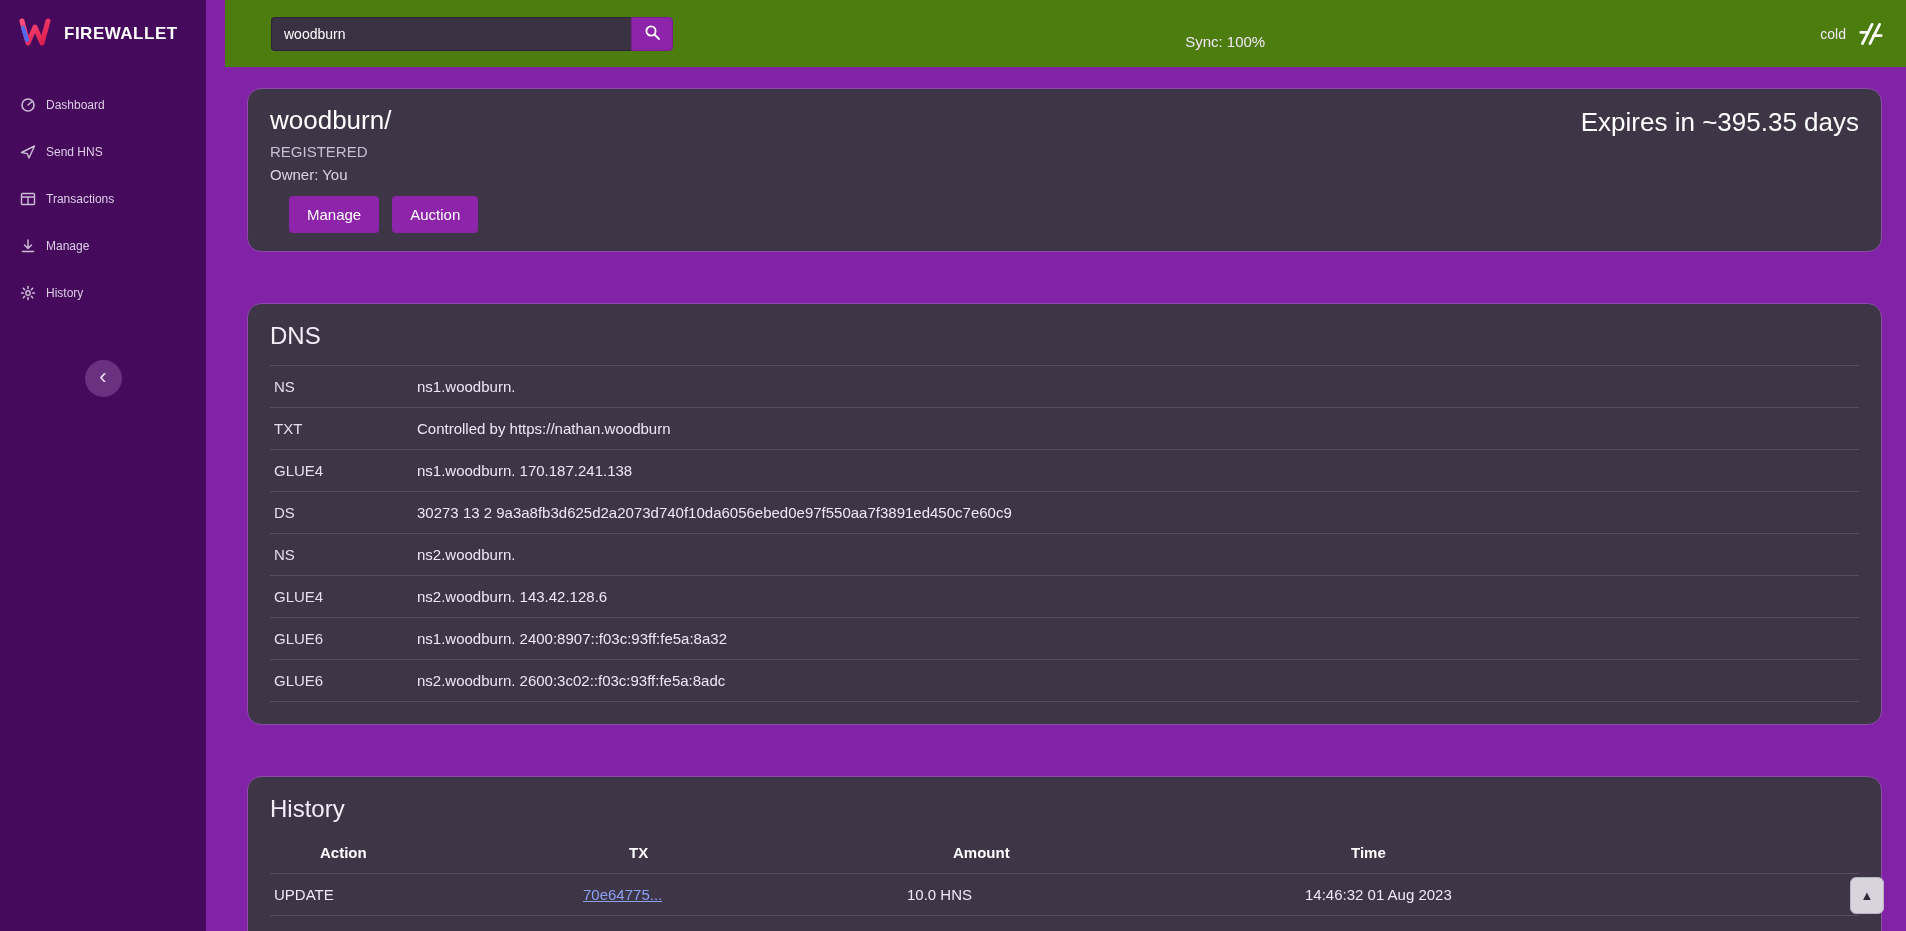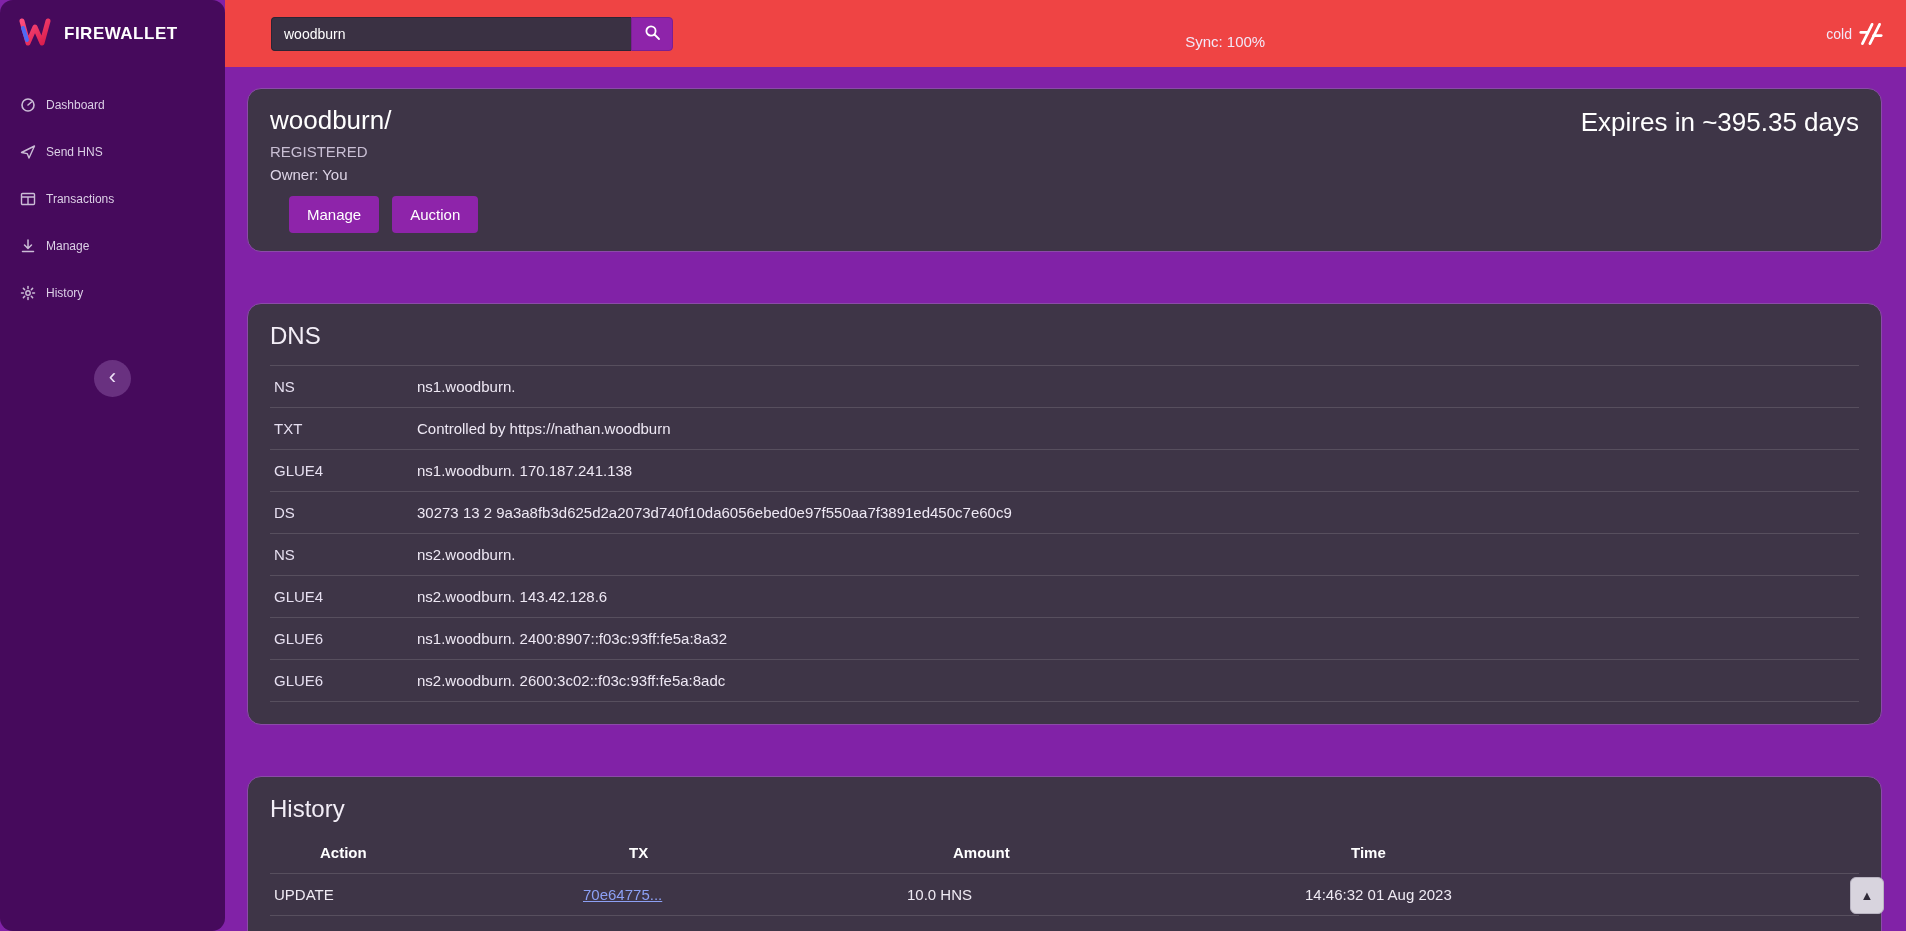--- a/index.html
+++ b/index.html
@@ -6,22 +6,22 @@
   html, body { width: 1906px; height: 931px; overflow: hidden; }
   body {
     font-family: "Liberation Sans", sans-serif;
     background: #8122a7;
     color: #efeaf3;
     position: relative;
   }
 
   
   .sidebar {
-    position: absolute; left: 0; top: 0; bottom: 0; width: 225px;
-    background: #460a5c; z-index: 5; border-radius: 13px;
+    position: absolute; left: 0; top: 0; bottom: 0; width: 206px;
+    background: #460a5c; z-index: 5;
   }
   .brand {
     height: 67px; display: flex; align-items: center; gap: 12px;
     padding: 0 18px;
   }
   .brand-title { color: #ffffff; font-weight: bold; font-size: 17px; letter-spacing: .5px; }
   .nav { padding-top: 14px; }
   .nav-item {
     display: flex; align-items: center; gap: 10px;
     padding: 15px 19px; color: #dcd0e6; font-size: 12px; cursor: pointer;
@@ -31,41 +31,41 @@
     display: flex; align-items: center; justify-content: center;
     width: 37px; height: 37px; border-radius: 50%;
     background: #693180; border: none; color: #ecdff5;
     font-size: 22px; line-height: 1; cursor: pointer;
     margin: 44px auto 0; padding-bottom: 3px;
   }
 
   
   .topbar {
     position: absolute; left: 225px; right: 0; top: 0; height: 67px;
-    background: #ef4444; display: flex; align-items: center;
+    background: #4d7c0f; display: flex; align-items: center;
     padding: 0 20px; z-index: 4;
   }
   .search-wrap { display: flex; margin-left: 26px; }
   .search-input {
     width: 360px; height: 34px; background: #3a3143;
     border: 1px solid #2c2535; border-right: none;
     border-radius: 4px 0 0 4px; color: #ffffff;
     font-size: 14px; padding: 0 12px; outline: none;
     font-family: "Liberation Sans", sans-serif;
   }
   .search-btn {
     width: 42px; height: 34px; background: #8e24aa; border: 1px solid #7a1f93;
     border-radius: 0 4px 4px 0; cursor: pointer;
     display: flex; align-items: center; justify-content: center;
   }
   .sync {
     position: absolute; left: 59.5%; transform: translateX(-50%);
     color: #f2e8f8; font-size: 15px; margin-top: 16px;
   }
-  .wallet { margin-left: auto; display: flex; align-items: center; gap: 4px; text-align: right; }
+  .wallet { margin-left: auto; display: flex; align-items: center; gap: 10px; text-align: right; }
   .wallet-label { color: #f2e8f8; font-size: 14px; }
   .wallet-icon { cursor: pointer; display: inline-flex; }
 
   
   .main {
     position: absolute; left: 225px; top: 67px; right: 0; bottom: 0;
     overflow: hidden; padding: 21px 24px 0 22px;
   }
   .card {
     background: #3e3547; border: 1px solid #8b4ba8; border-radius: 14px;

